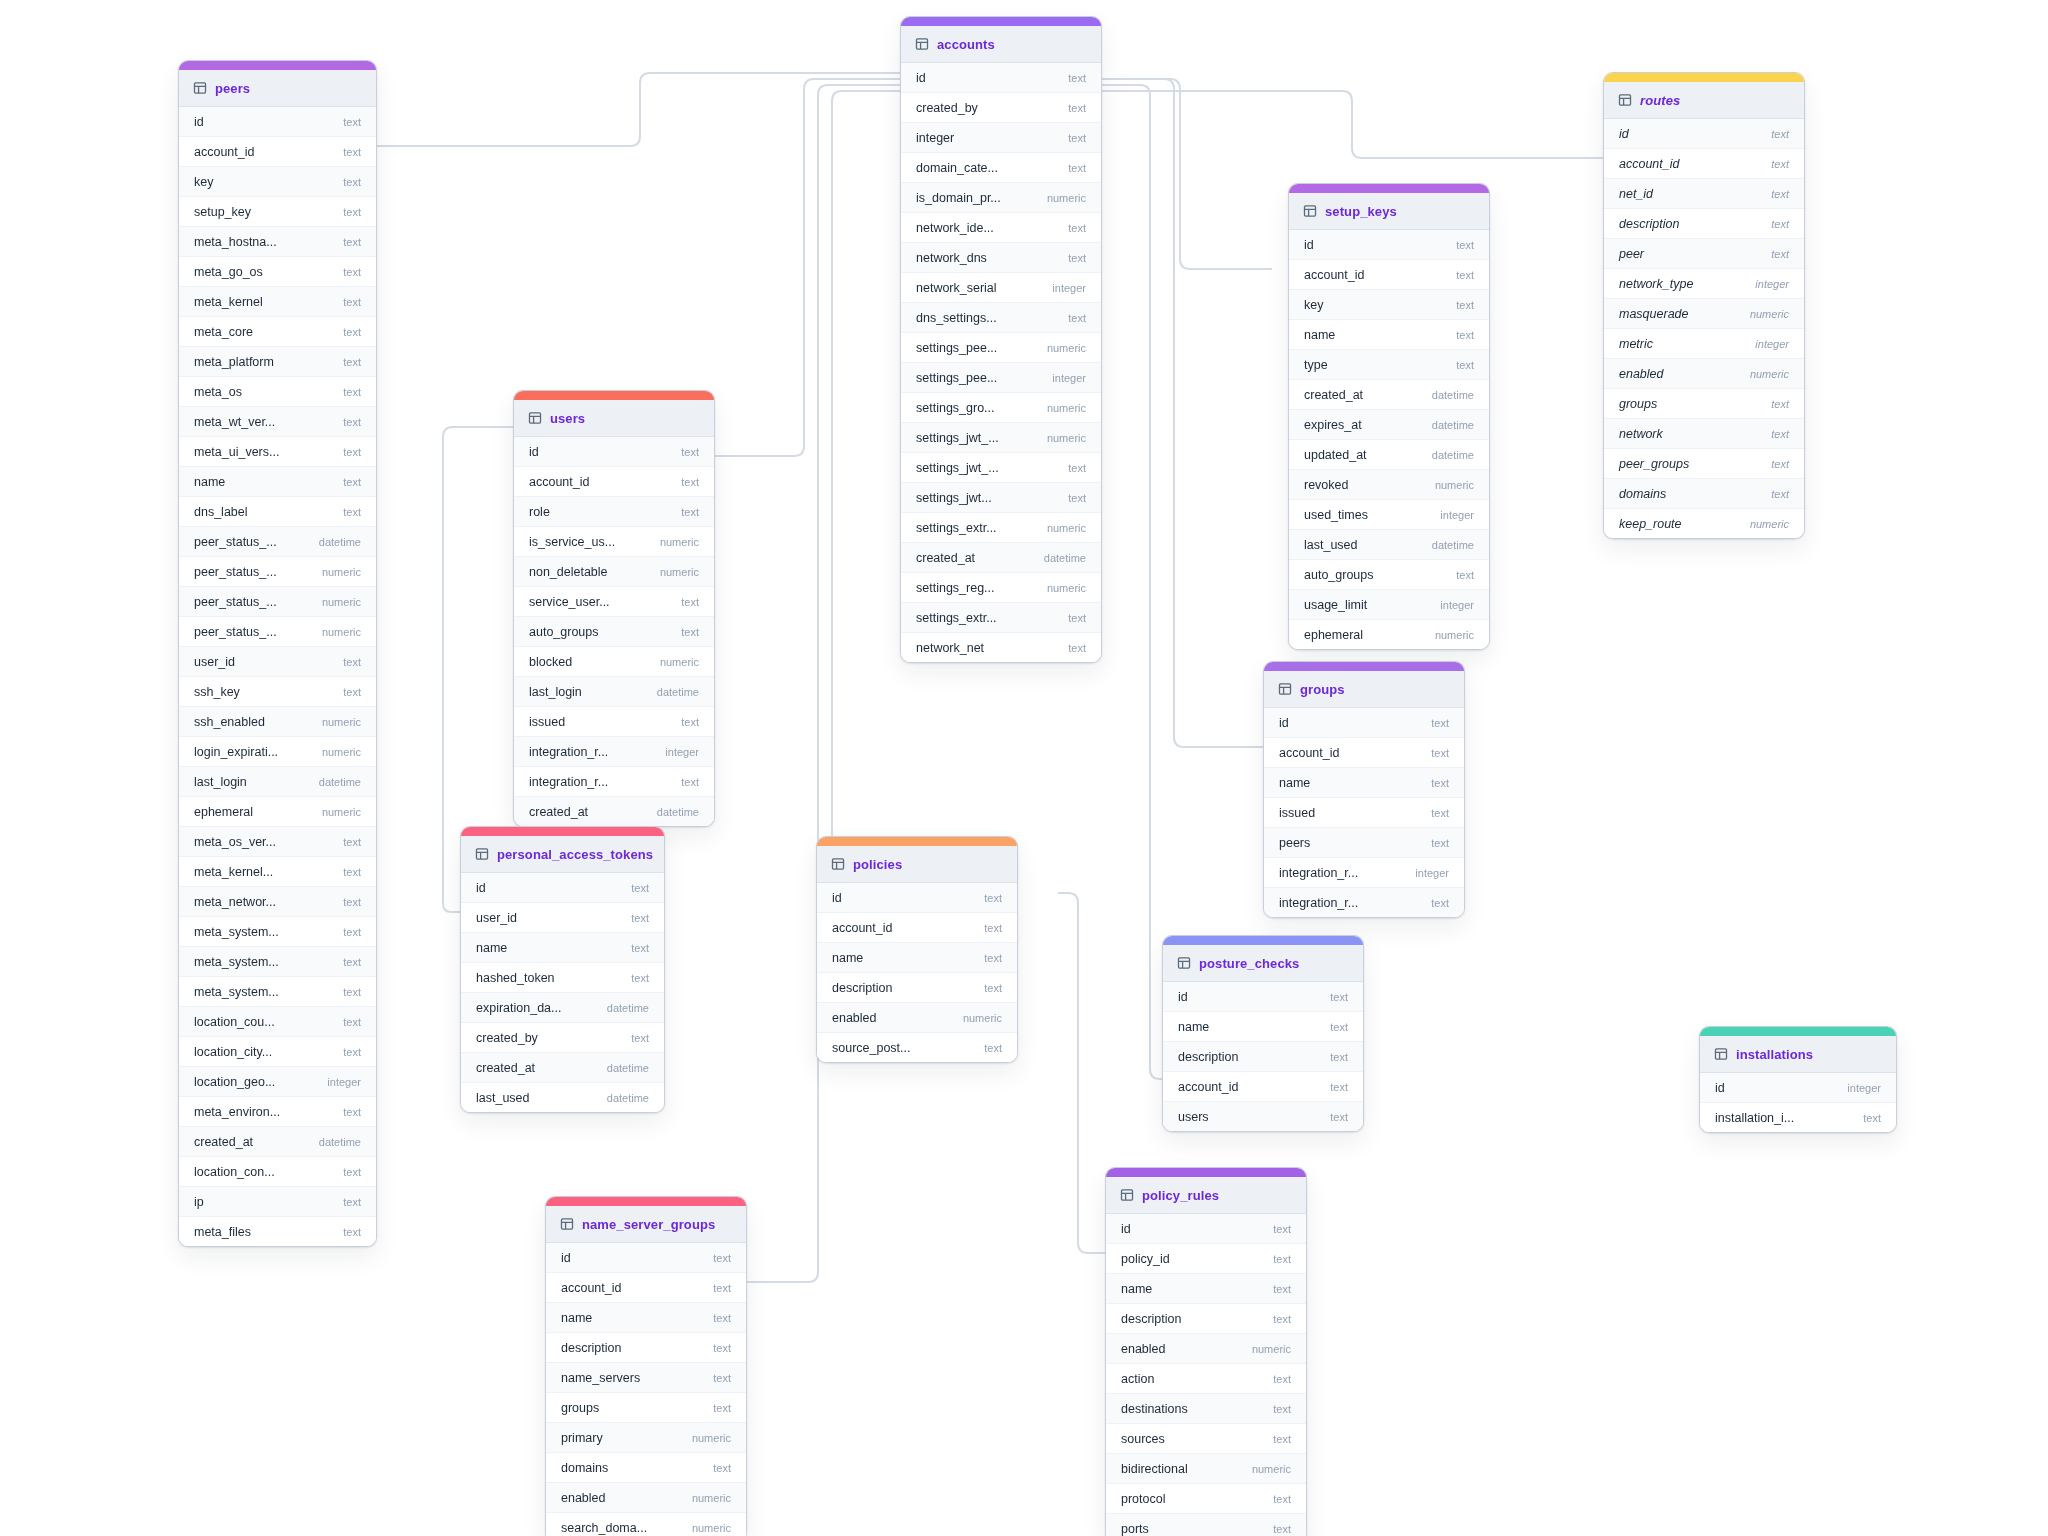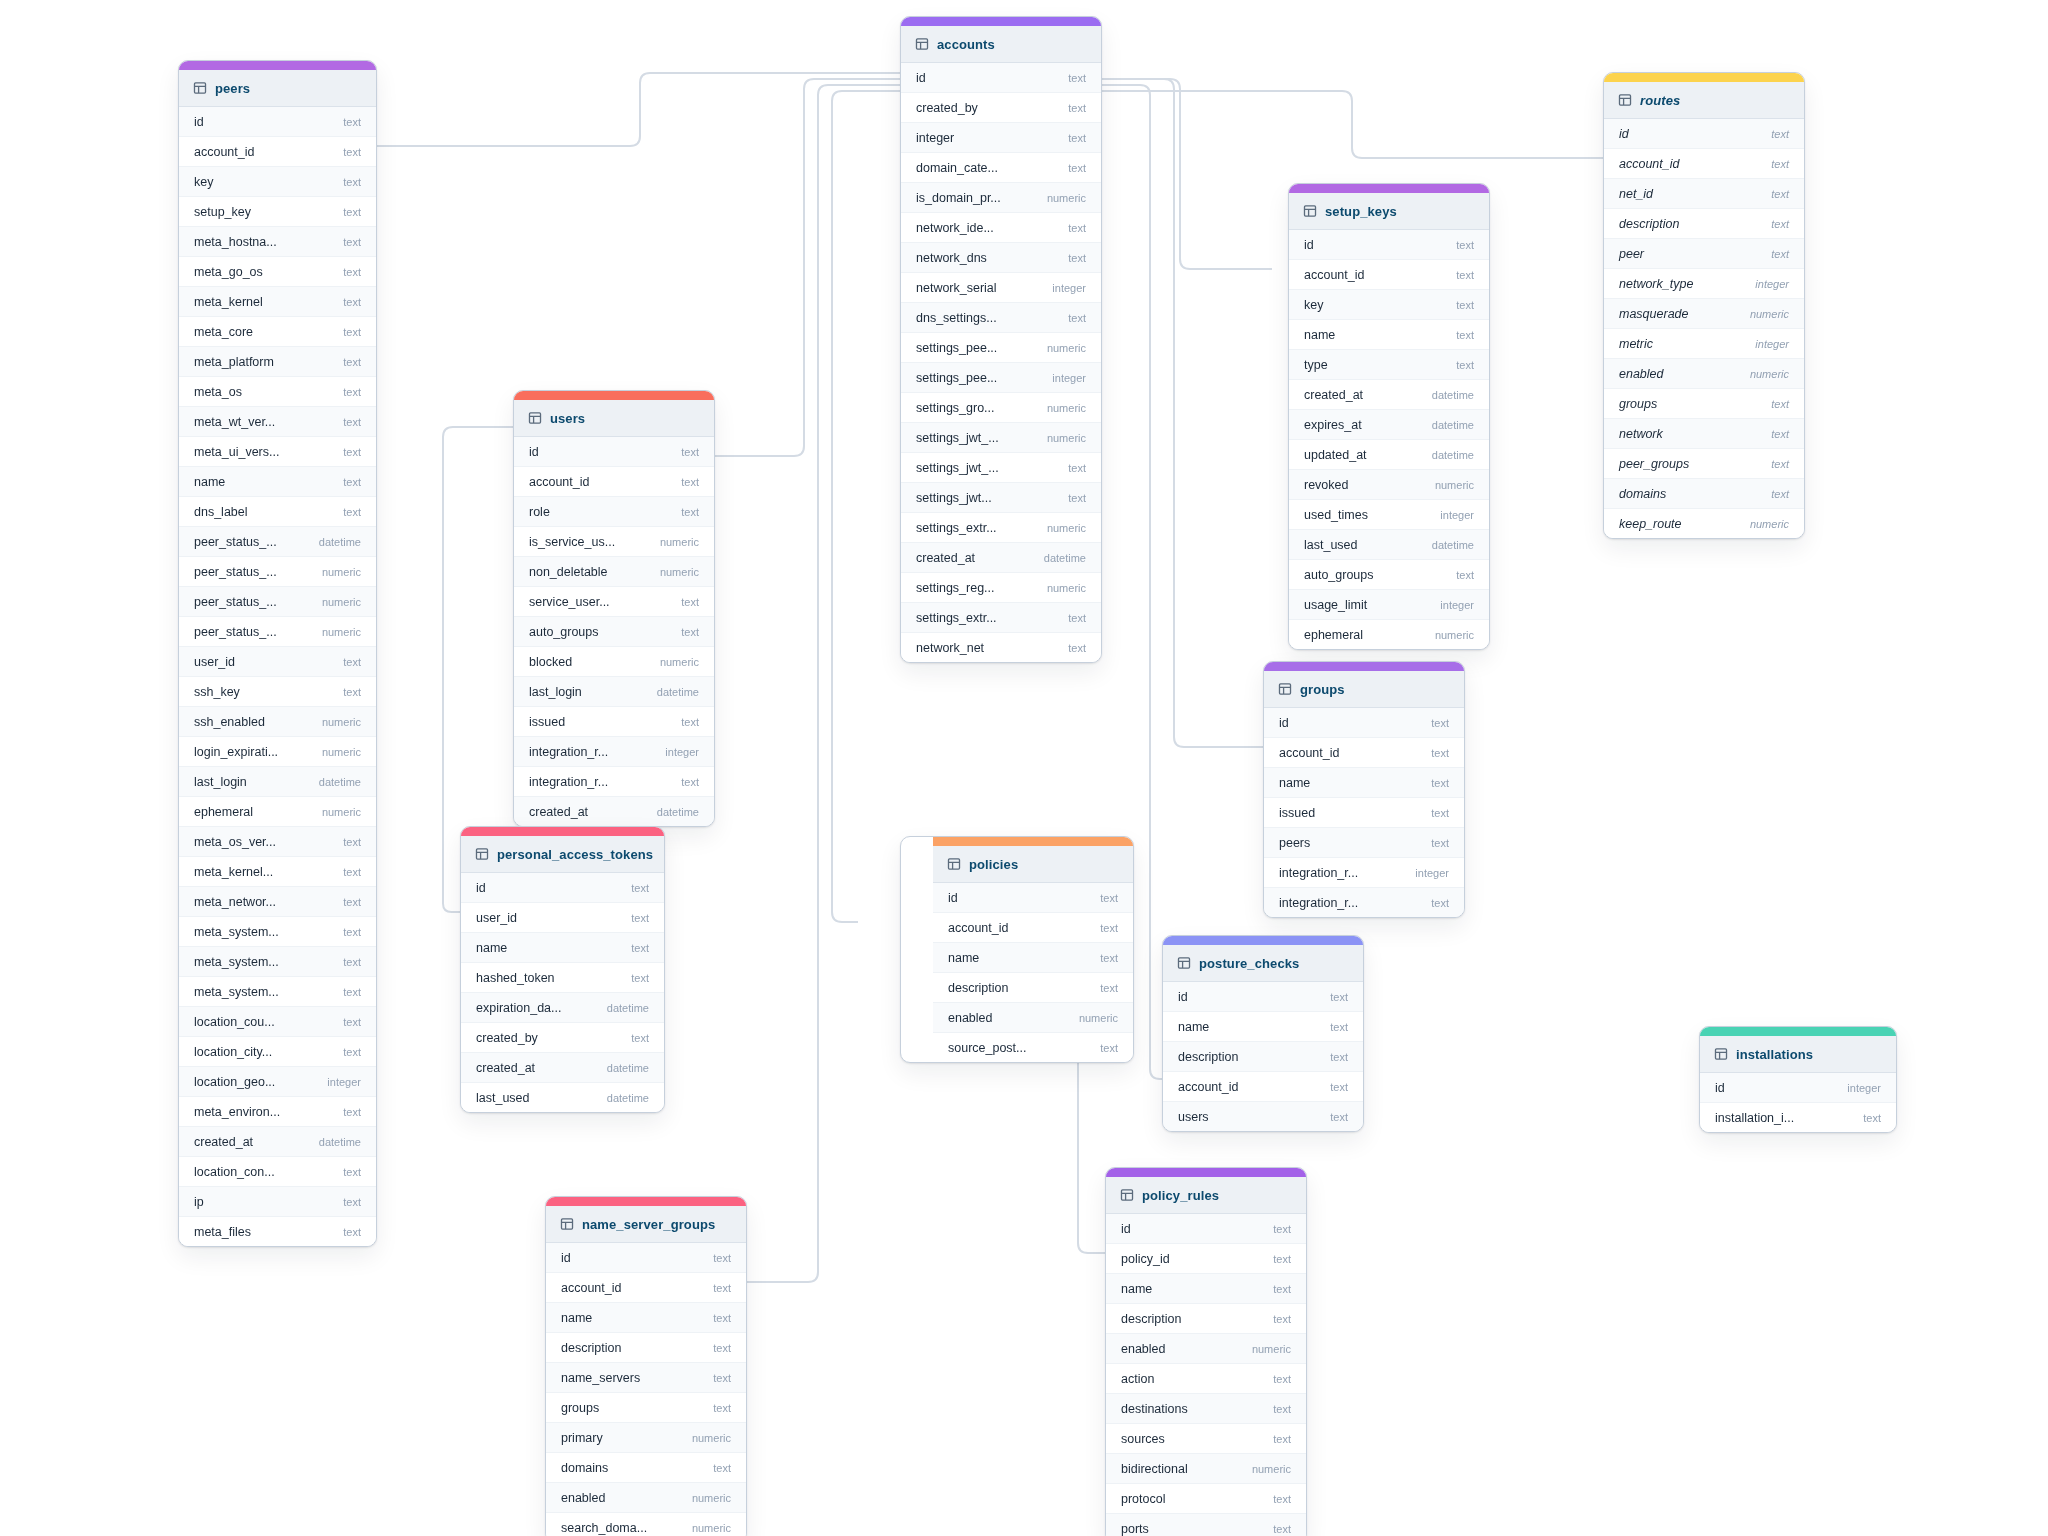--- a/index.html
+++ b/index.html
@@ -24,21 +24,21 @@
   }
   .accent-bar { height: 9px; }
   .table-header {
     display: flex; align-items: center; gap: 8px;
     height: 36px; padding: 0 14px;
     background: #edf1f5;
     border-bottom: 1px solid #dbe2ea;
   }
   .table-icon { display: flex; align-items: center; }
   .table-title {
-    font-weight: bold; font-size: 13px; color: #0c4a6e; letter-spacing: .1px;
+    font-weight: bold; font-size: 13px; color: #6d28d9; letter-spacing: .1px;
     white-space: nowrap;
   }
   .table-rows { display: block; }
   .table-row {
     display: flex; align-items: center; justify-content: space-between;
     height: 29px; padding: 0 15px;
     background: #ffffff;
   }
   .table-row:nth-child(odd) { background: #f8fafc; }
   .table-row + .table-row { border-top: 1px solid #eef2f6; }
@@ -480,21 +480,21 @@
         <div class="table-row">
     <span class="col-name">settings_extr...</span>
     <span class="col-type">text</span>
   </div>
         <div class="table-row">
     <span class="col-name">network_net</span>
     <span class="col-type">text</span>
   </div>
       </div>
   </div>
-    <div class="table-card" style="left: 900px; top: 836px; width: 200px; padding-left: 32px;">
+    <div class="table-card" style="left: 816px; top: 836px; width: 200px;">
     <div class="accent-bar" style="background: rgb(251, 162, 101);"></div>
     <div class="table-header">
       <span class="table-icon">
         <svg width="14" height="14" viewBox="0 0 16 16">
           <rect x="1.7" y="2.2" width="12.6" height="11.6" rx="1.2" fill="none" stroke="#5b6b7c" stroke-width="1.5"></rect>
           <path d="M1.7 6.2h12.6 M6.4 6.2v7.6" fill="none" stroke="#5b6b7c" stroke-width="1.5"></path>
         </svg>
       </span>
       <span class="table-title">policies</span>
     </div>

